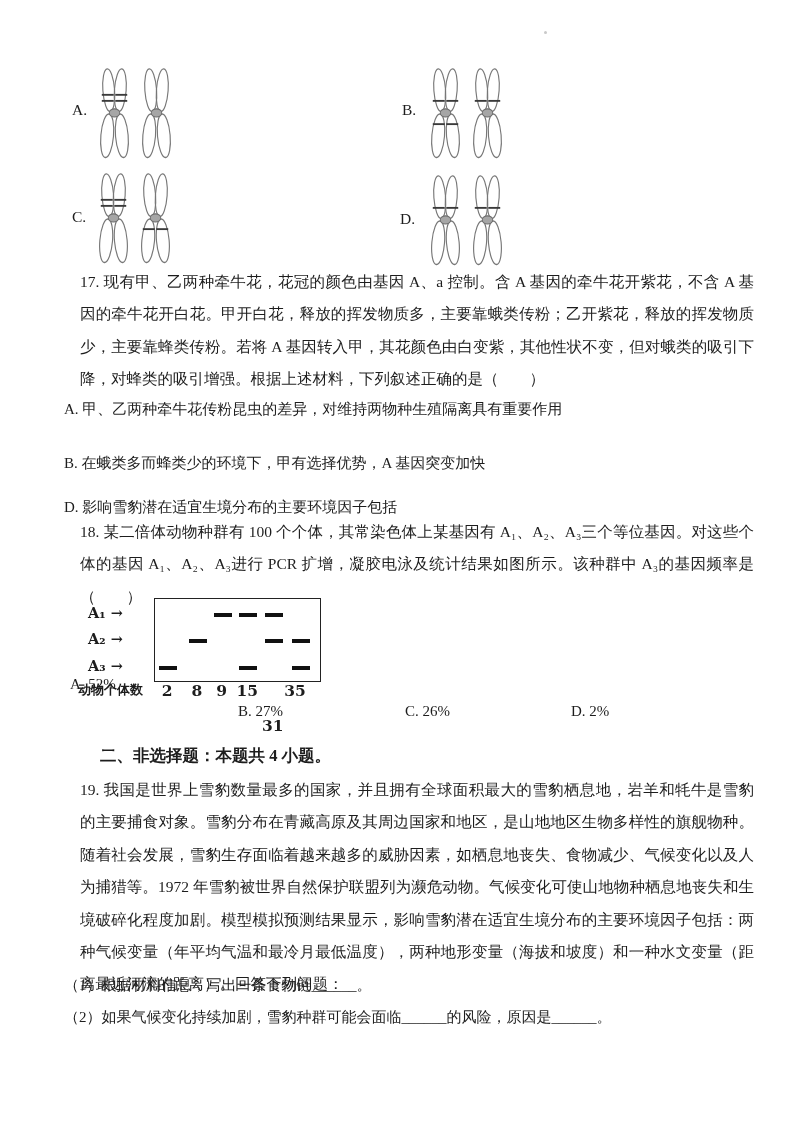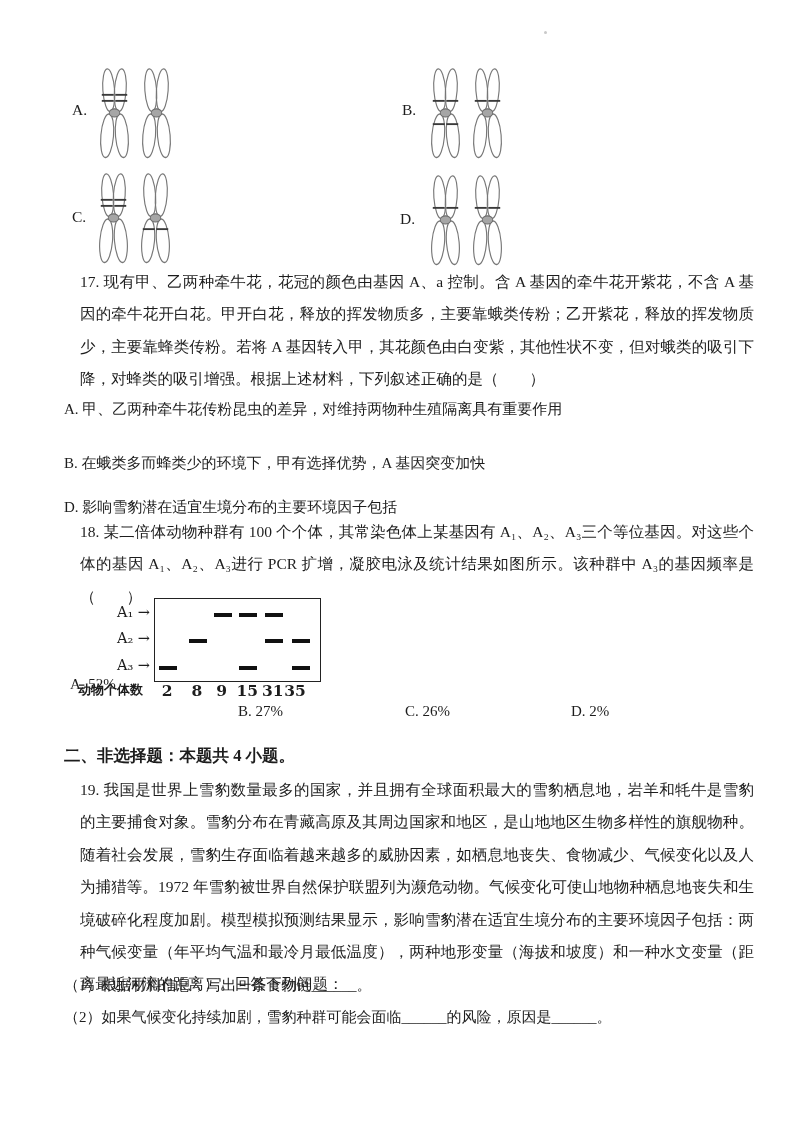--- a/index.html
+++ b/index.html
@@ -1,27 +1,27 @@
 <!DOCTYPE html>
 <html><head>
 <meta charset="utf-8">
 <style>
   html,body{margin:0;padding:0;background:#e8e8e8;}
   .page{position:relative;width:800px;height:1132px;background:#ffffff;margin:0 auto;
         font-family:"Liberation Serif","DejaVu Serif",serif;color:#1d1d1d;overflow:hidden;}
   .para{position:absolute;left:64px;width:674px;font-size:15.5px;line-height:32.4px;
         text-align:justify;margin-left:16px;}
   .line{position:absolute;left:64px;font-size:15px;white-space:nowrap;}
-  .sect{font-size:16.5px;font-weight:700;}
+  .sect{font-size:16.5px;font-weight:700;margin-left:36px;}
   .figlabel{position:absolute;font-size:15.5px;}
   .pair{position:absolute;display:flex;gap:5px;}
   .gel{position:absolute;left:64px;top:593px;width:345px;height:115px;
        font-family:"DejaVu Serif","Liberation Serif",serif;}
   .gel-box{position:absolute;left:90px;top:5px;width:165px;height:82px;border:1.6px solid #222;}
-  .gel-label{position:absolute;left:24px;width:62px;text-align:right;font-weight:400;
+  .gel-label{position:absolute;left:24px;width:62px;text-align:left;font-weight:700;
              font-size:14.5px;white-space:nowrap;}
   .gel-band{position:absolute;width:18px;height:3.5px;background:#111;}
   .gel-caption{position:absolute;left:14px;top:88px;font-weight:700;font-size:13px;white-space:nowrap;}
   .gel-count{position:absolute;top:88px;width:22px;text-align:center;font-weight:700;font-size:15.5px;}
   .dot{position:absolute;left:544px;top:31px;width:3px;height:3px;background:#c9c9c9;border-radius:50%;}
 </style>
 </head>
 <body>
 
 <div class="page">
@@ -171,21 +171,21 @@
         <div class="gel-band" style="left: calc(88.5% - 9px); top: 67px;"></div>
       </div>
     <div class="gel-caption">动物个体数</div>
   <div class="gel-label" style="top: 11px;">A₁ →</div>
       <div class="gel-label" style="top: 37px;">A₂ →</div>
       <div class="gel-label" style="top: 64px;">A₃ →</div>
       <div class="gel-count" style="left: 92.2px;">2</div>
       <div class="gel-count" style="left: 121.9px;">8</div>
       <div class="gel-count" style="left: 146.65px;">9</div>
       <div class="gel-count" style="left: 172.225px;">15</div>
-      <div class="gel-count" style="left: 197.8px;">31</div>
+      <div class="gel-count" style="left: 197.8px; margin-top: 35px;">31</div>
       <div class="gel-count" style="left: 220px;">35</div>
     </div>
 
   <div class="line" style="top:676px;left:70px">A. 52%</div>
   <div class="line" style="top:703px;left:238px">B. 27%</div>
   <div class="line" style="top:703px;left:405px">C. 26%</div>
   <div class="line" style="top:703px;left:571px">D. 2%</div>
 
   <div class="line sect" style="top:745px">二、非选择题：本题共 4 小题。</div>
 

